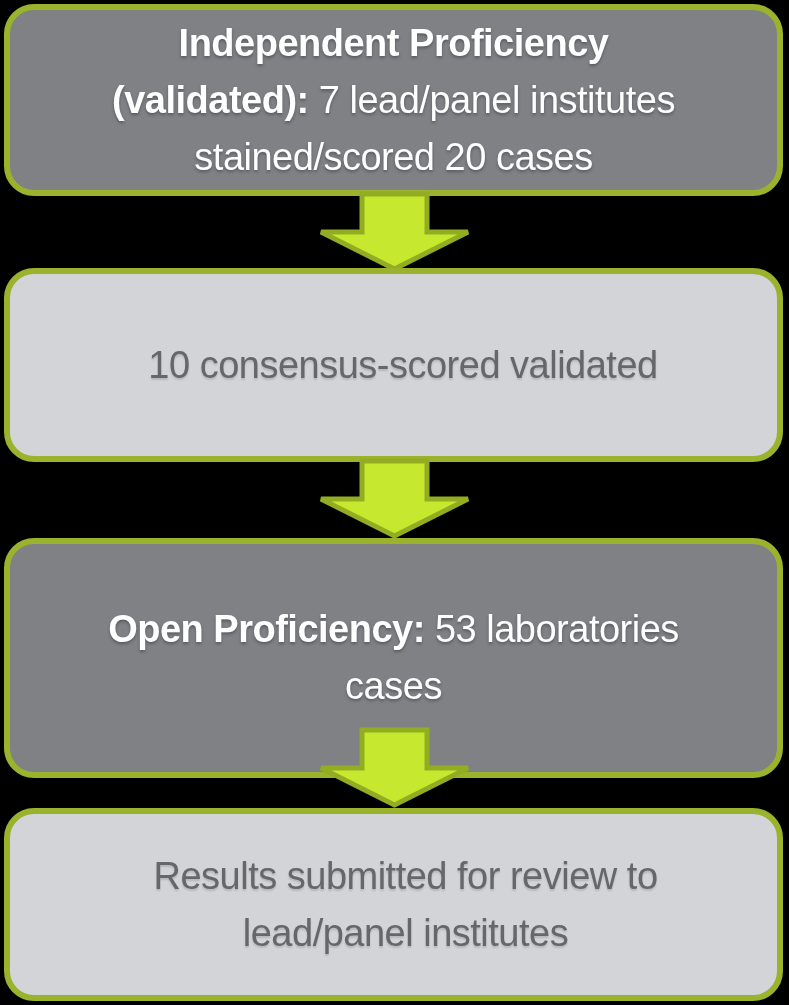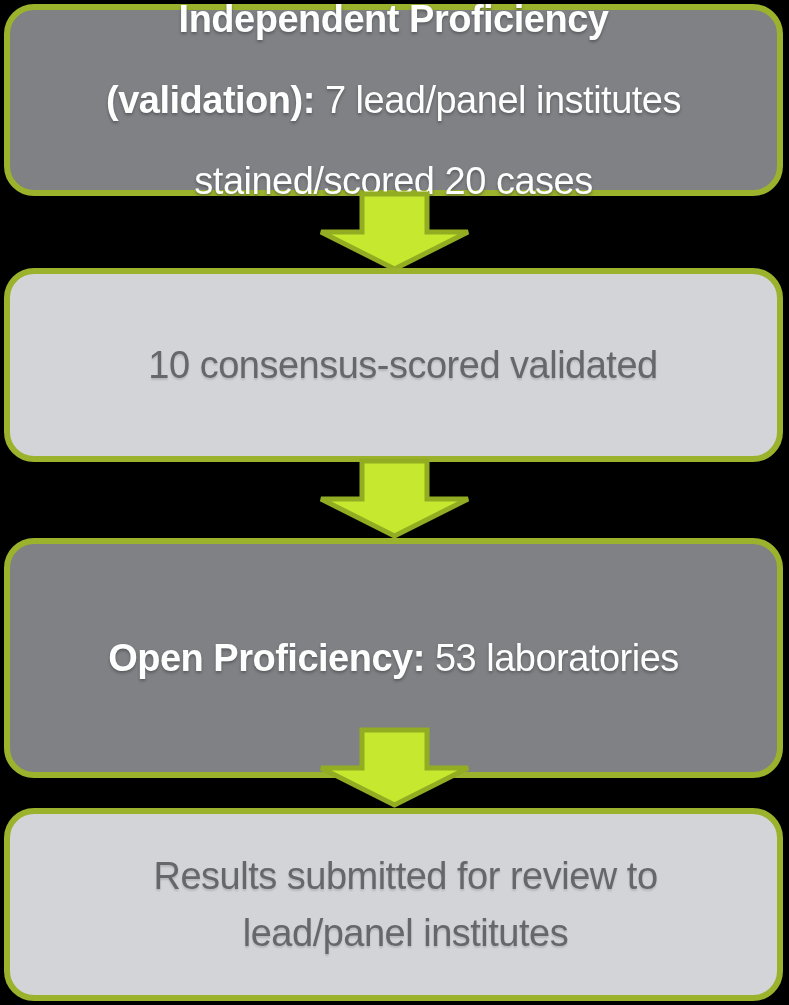--- a/index.html
+++ b/index.html
@@ -26,21 +26,20 @@
     flex-direction: column;
     justify-content: center;
     align-items: center;
     text-align: center;
     padding: 6px 14px;
   }
   .box.dark {
     background: #7f8184;
     color: #fefefe;
     text-shadow: 0 2px 3px rgba(45,45,48,0.45);
-    gap: 24px;
   }
   .box.light {
     background: #d3d4d7;
     color: #65676a;
     text-shadow: 0 2px 2px rgba(0,0,0,0.14);
   }
   .line {
     font-size: 38px;
     line-height: 57px;
     font-weight: 400;
@@ -58,38 +57,39 @@
     overflow: visible;
   }
 </style>
 </head>
 <body>
 
 <div class="canvas">
 
   <section class="box dark" style="top:4px;height:192px;">
     <div class="line"><span class="b">Independent Proficiency</span></div>
-    <div class="line"><span class="b">(validation):</span><span> 7 lead/panel institutes</span></div>
+    <div class="line"><span class="b">(validated):</span><span> 7 lead/panel institutes</span></div>
     <div class="line"><span>stained/scored 20 cases</span></div>
   </section>
 
   <svg class="arrow" style="top:192px;" viewBox="0 0 155 80" aria-hidden="true">
     <polygon points="45,2 45,40 4,40 77.5,77 151,40 110,40 110,2" fill="#c6e92f" stroke="#93ad22" stroke-width="5" stroke-linejoin="miter"></polygon>
   </svg>
 
   <section class="box light" style="top:268px;height:194px;padding-left:33px;">
     <div class="line"><span>10 consensus-scored validated</span></div>
   </section>
 
   <svg class="arrow" style="top:459px;" viewBox="0 0 155 80" aria-hidden="true">
     <polygon points="45,2 45,40 4,40 77.5,77 151,40 110,40 110,2" fill="#c6e92f" stroke="#93ad22" stroke-width="5" stroke-linejoin="miter"></polygon>
   </svg>
 
   <section class="box dark" style="top:538px;height:240px;">
     <div class="line"><span class="b">Open Proficiency:</span><span> 53 laboratories</span></div>
+    <div class="line"><span>cases</span></div>
   </section>
 
   <svg class="arrow" style="top:728px;" viewBox="0 0 155 80" aria-hidden="true">
     <polygon points="45,2 45,40 4,40 77.5,77 151,40 110,40 110,2" fill="#c6e92f" stroke="#93ad22" stroke-width="5" stroke-linejoin="miter"></polygon>
   </svg>
 
   <section class="box light" style="top:808px;height:193px;padding-left:38px;">
     <div class="line"><span>Results submitted for review to</span></div>
     <div class="line"><span>lead/panel institutes</span></div>
   </section>

